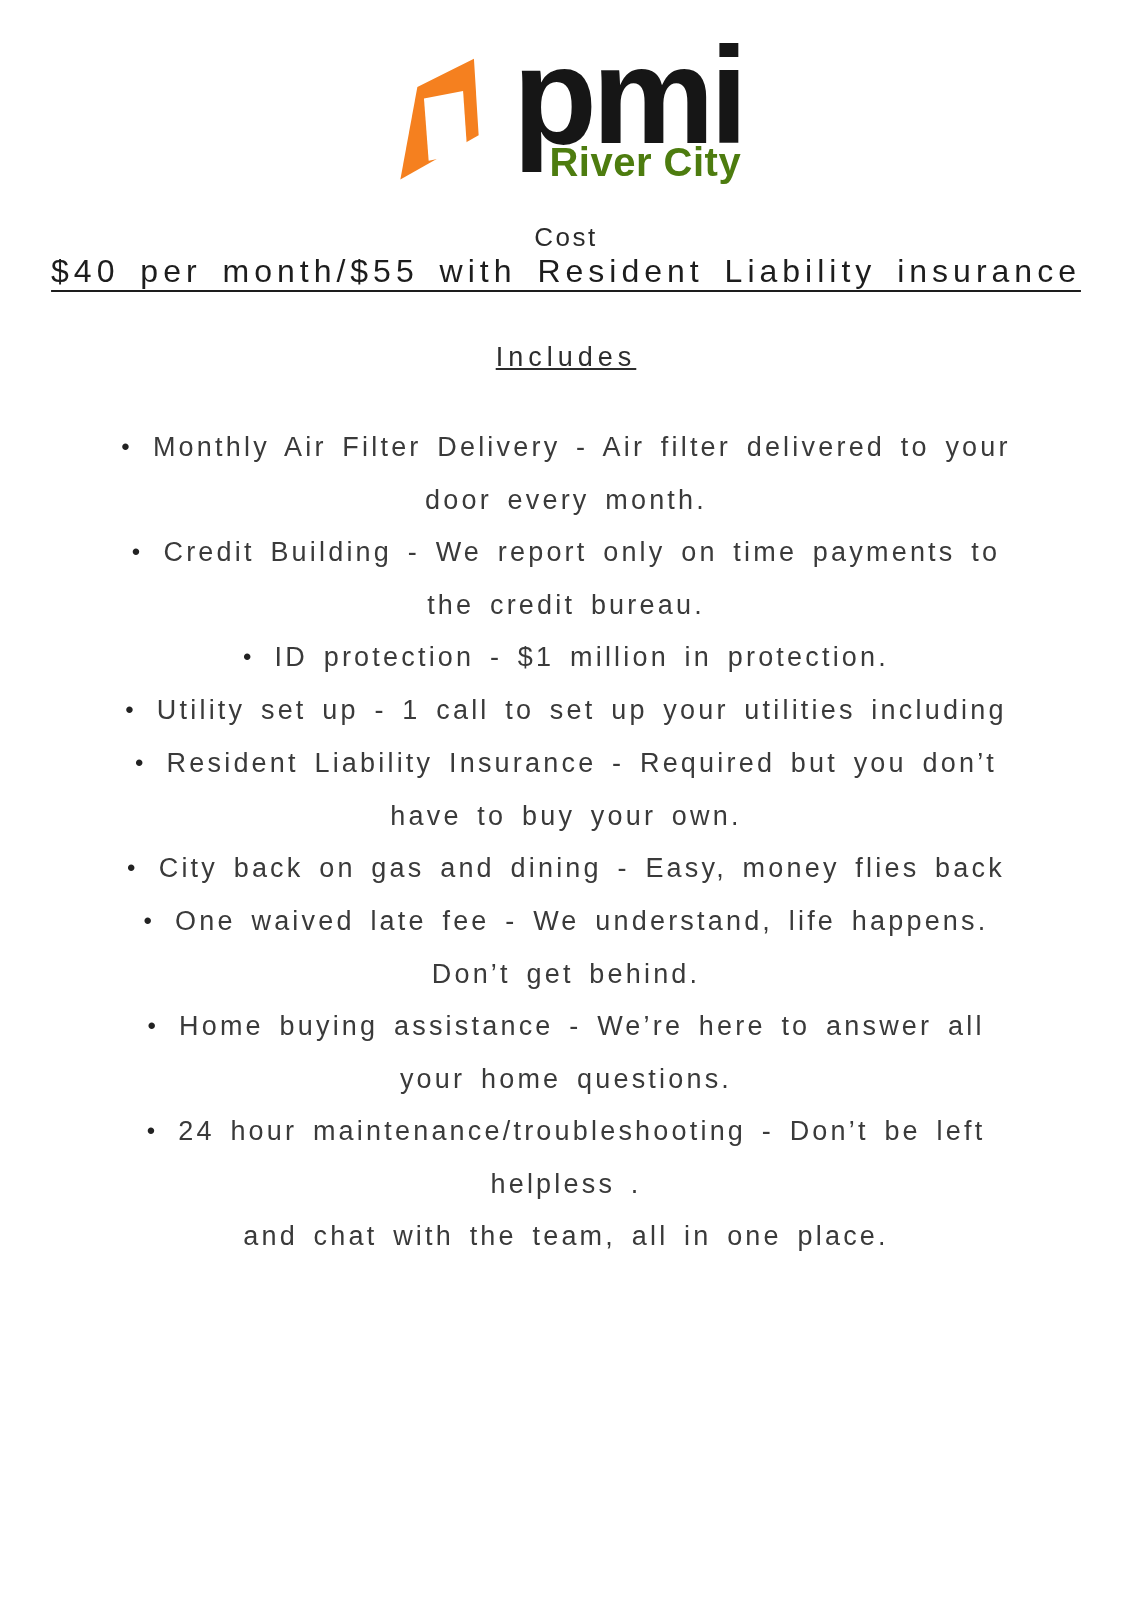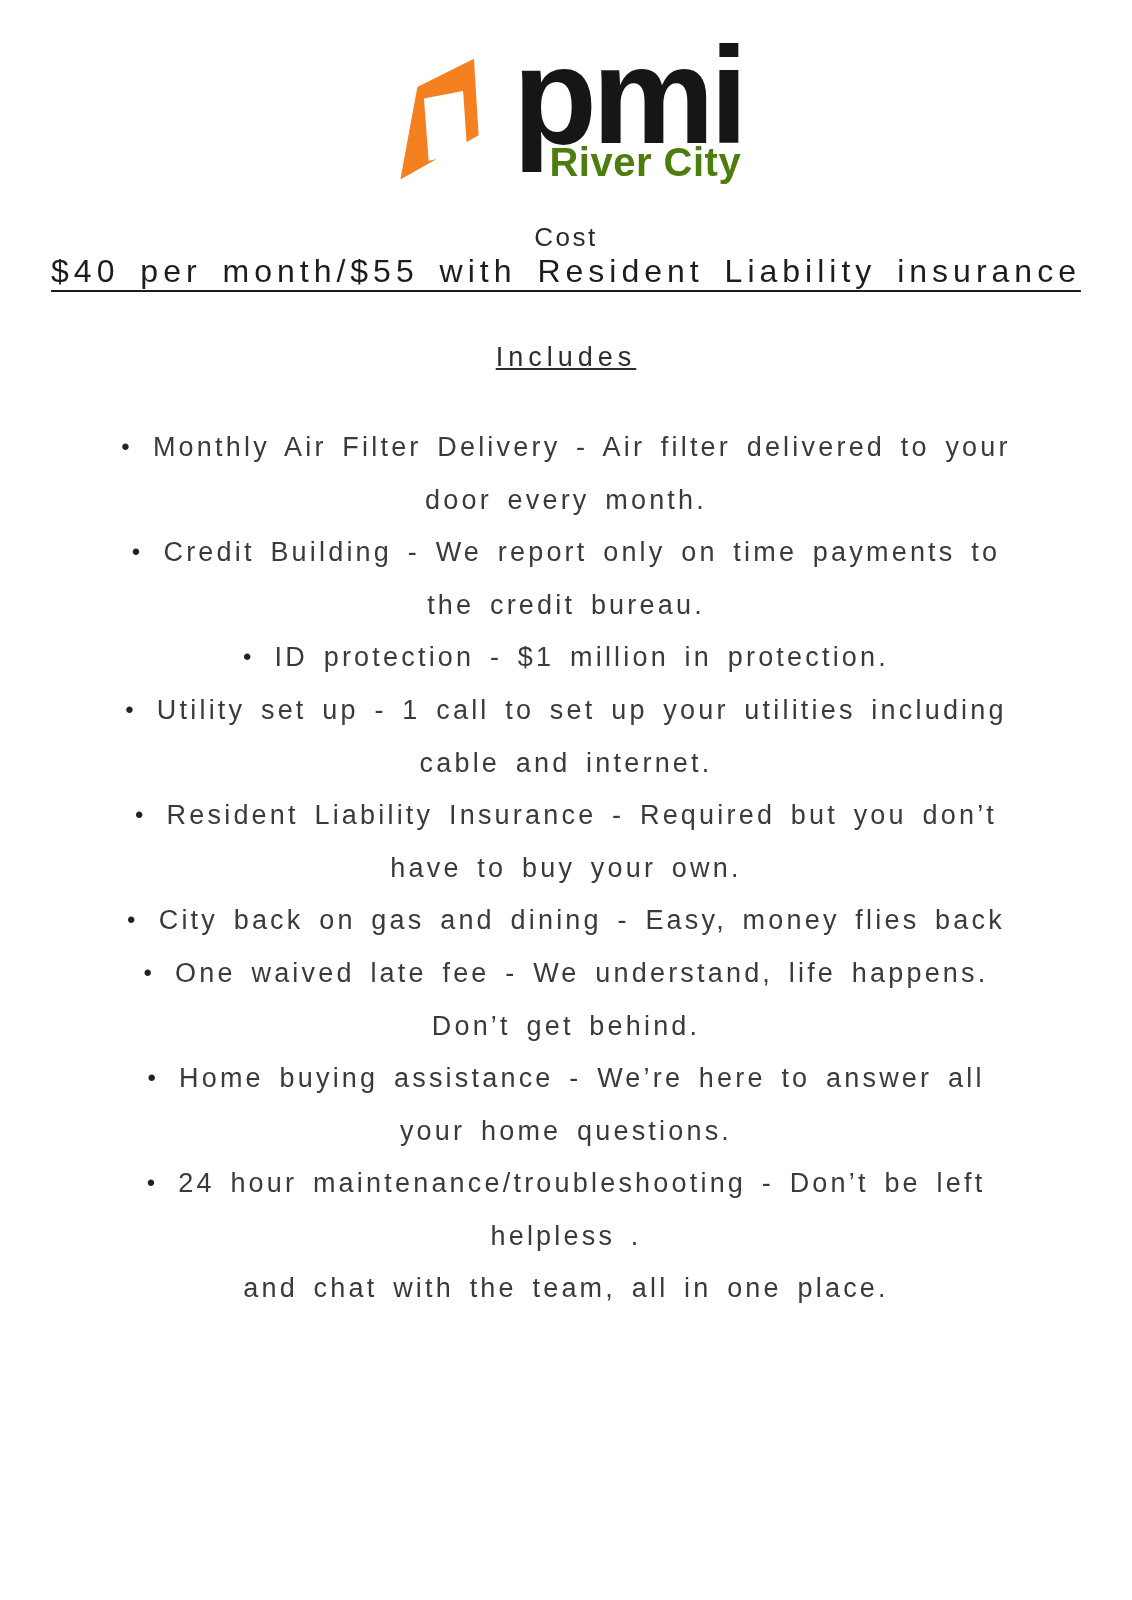--- a/index.html
+++ b/index.html
@@ -145,21 +145,20 @@
       <div class="line"><span class="bullet">•</span><span>Credit Building - We report only on time payments to</span></div>
       <div class="line">the credit bureau.</div>
     </li>
 
     <li class="item">
       <div class="line"><span class="bullet">•</span><span>ID protection - $1 million in protection.</span></div>
     </li>
 
     <li class="item">
       <div class="line"><span class="bullet">•</span><span>Utility set up - 1 call to set up your utilities including</span></div>
-      <div class="line">cable and internet.</div>
     </li>
 
     <li class="item">
       <div class="line"><span class="bullet">•</span><span>Resident Liability Insurance - Required but you don’t</span></div>
       <div class="line">have to buy your own.</div>
     </li>
 
     <li class="item">
       <div class="line"><span class="bullet">•</span><span>City back on gas and dining - Easy, money flies back</span></div>
     </li>

